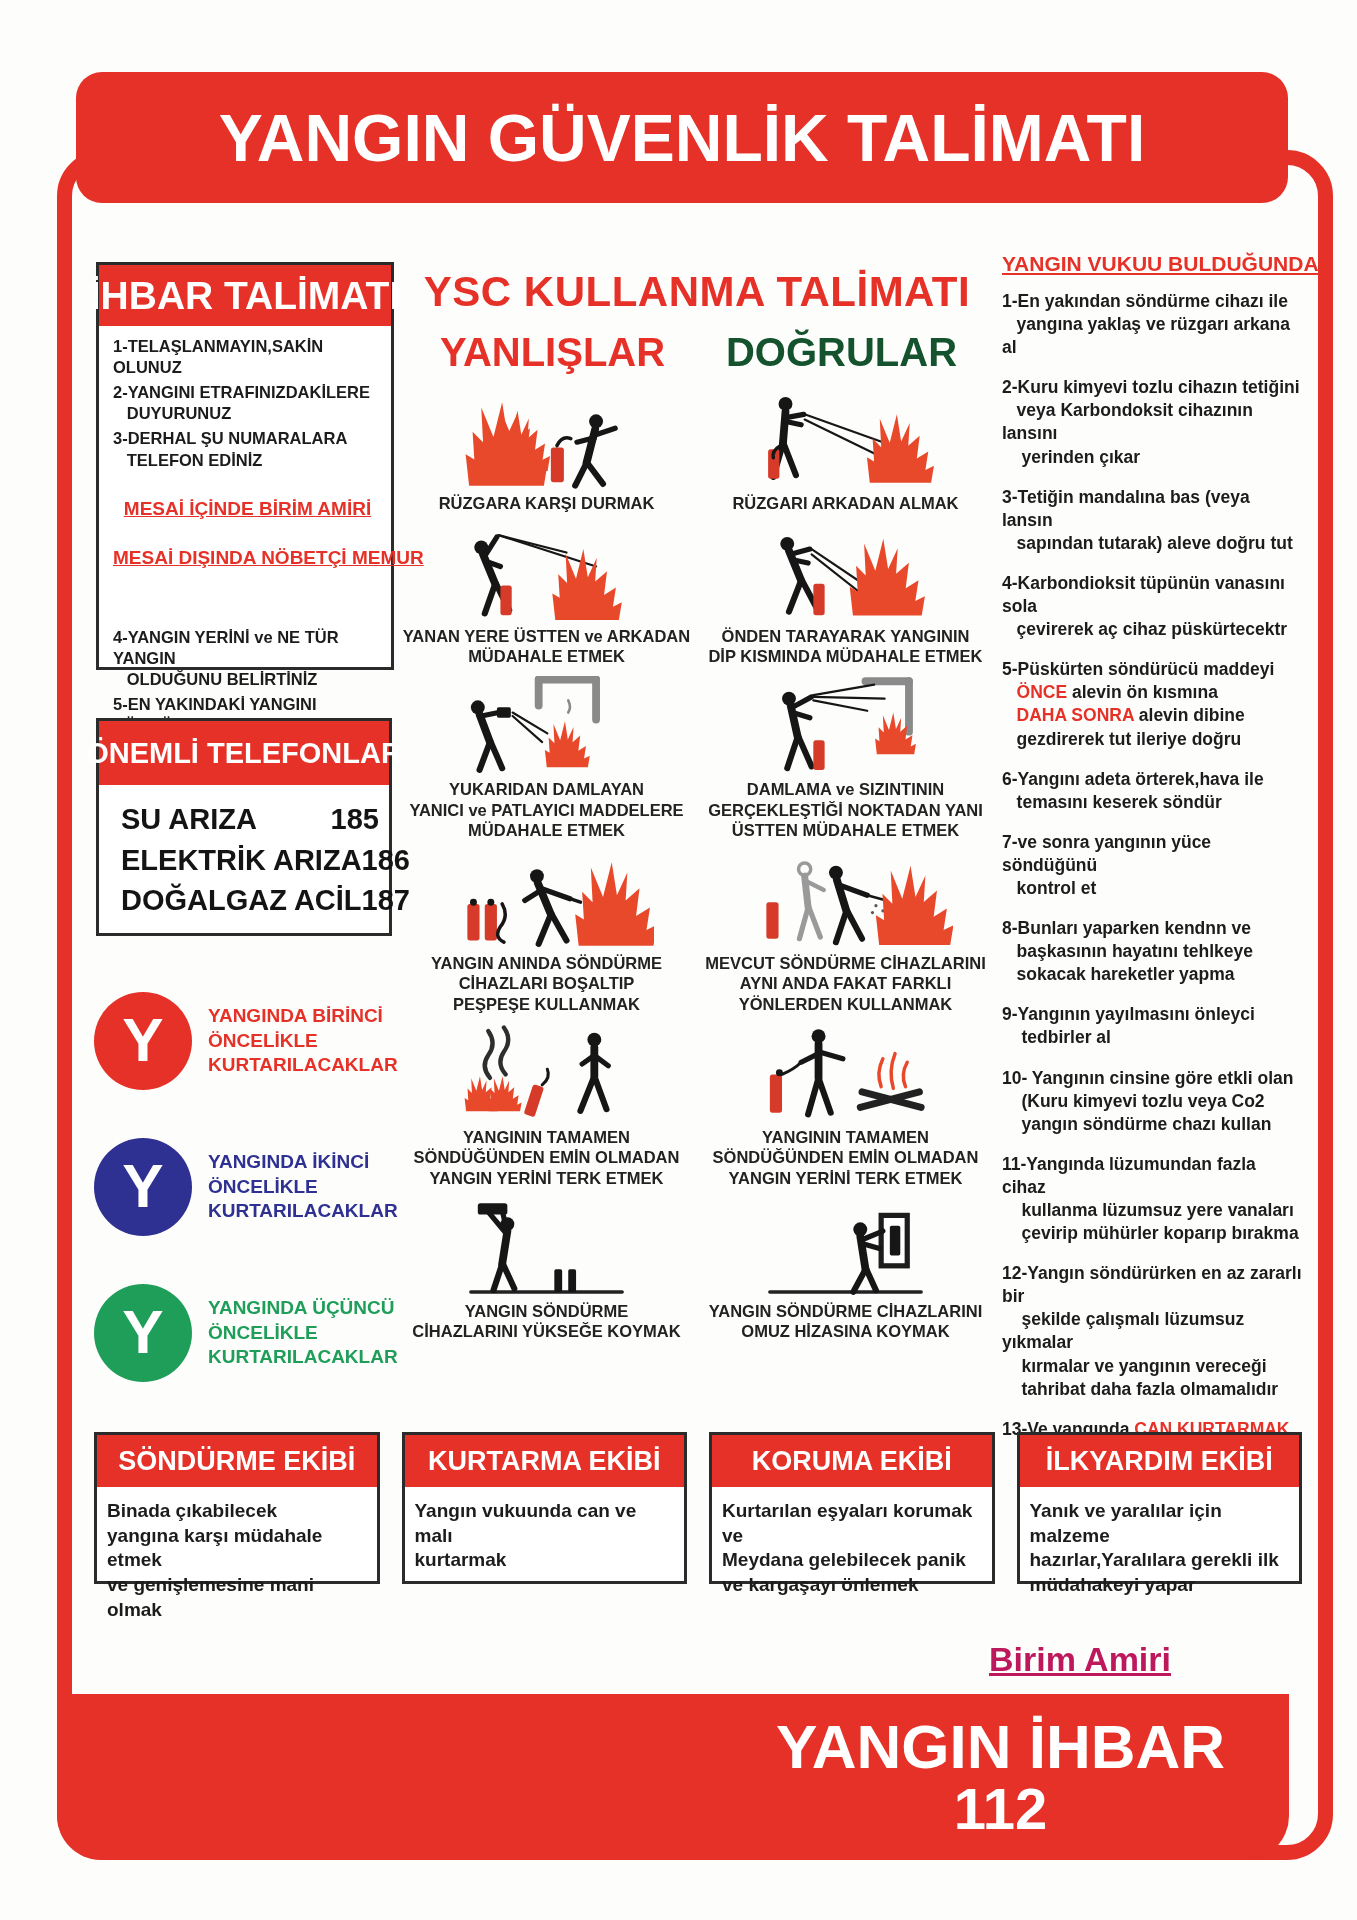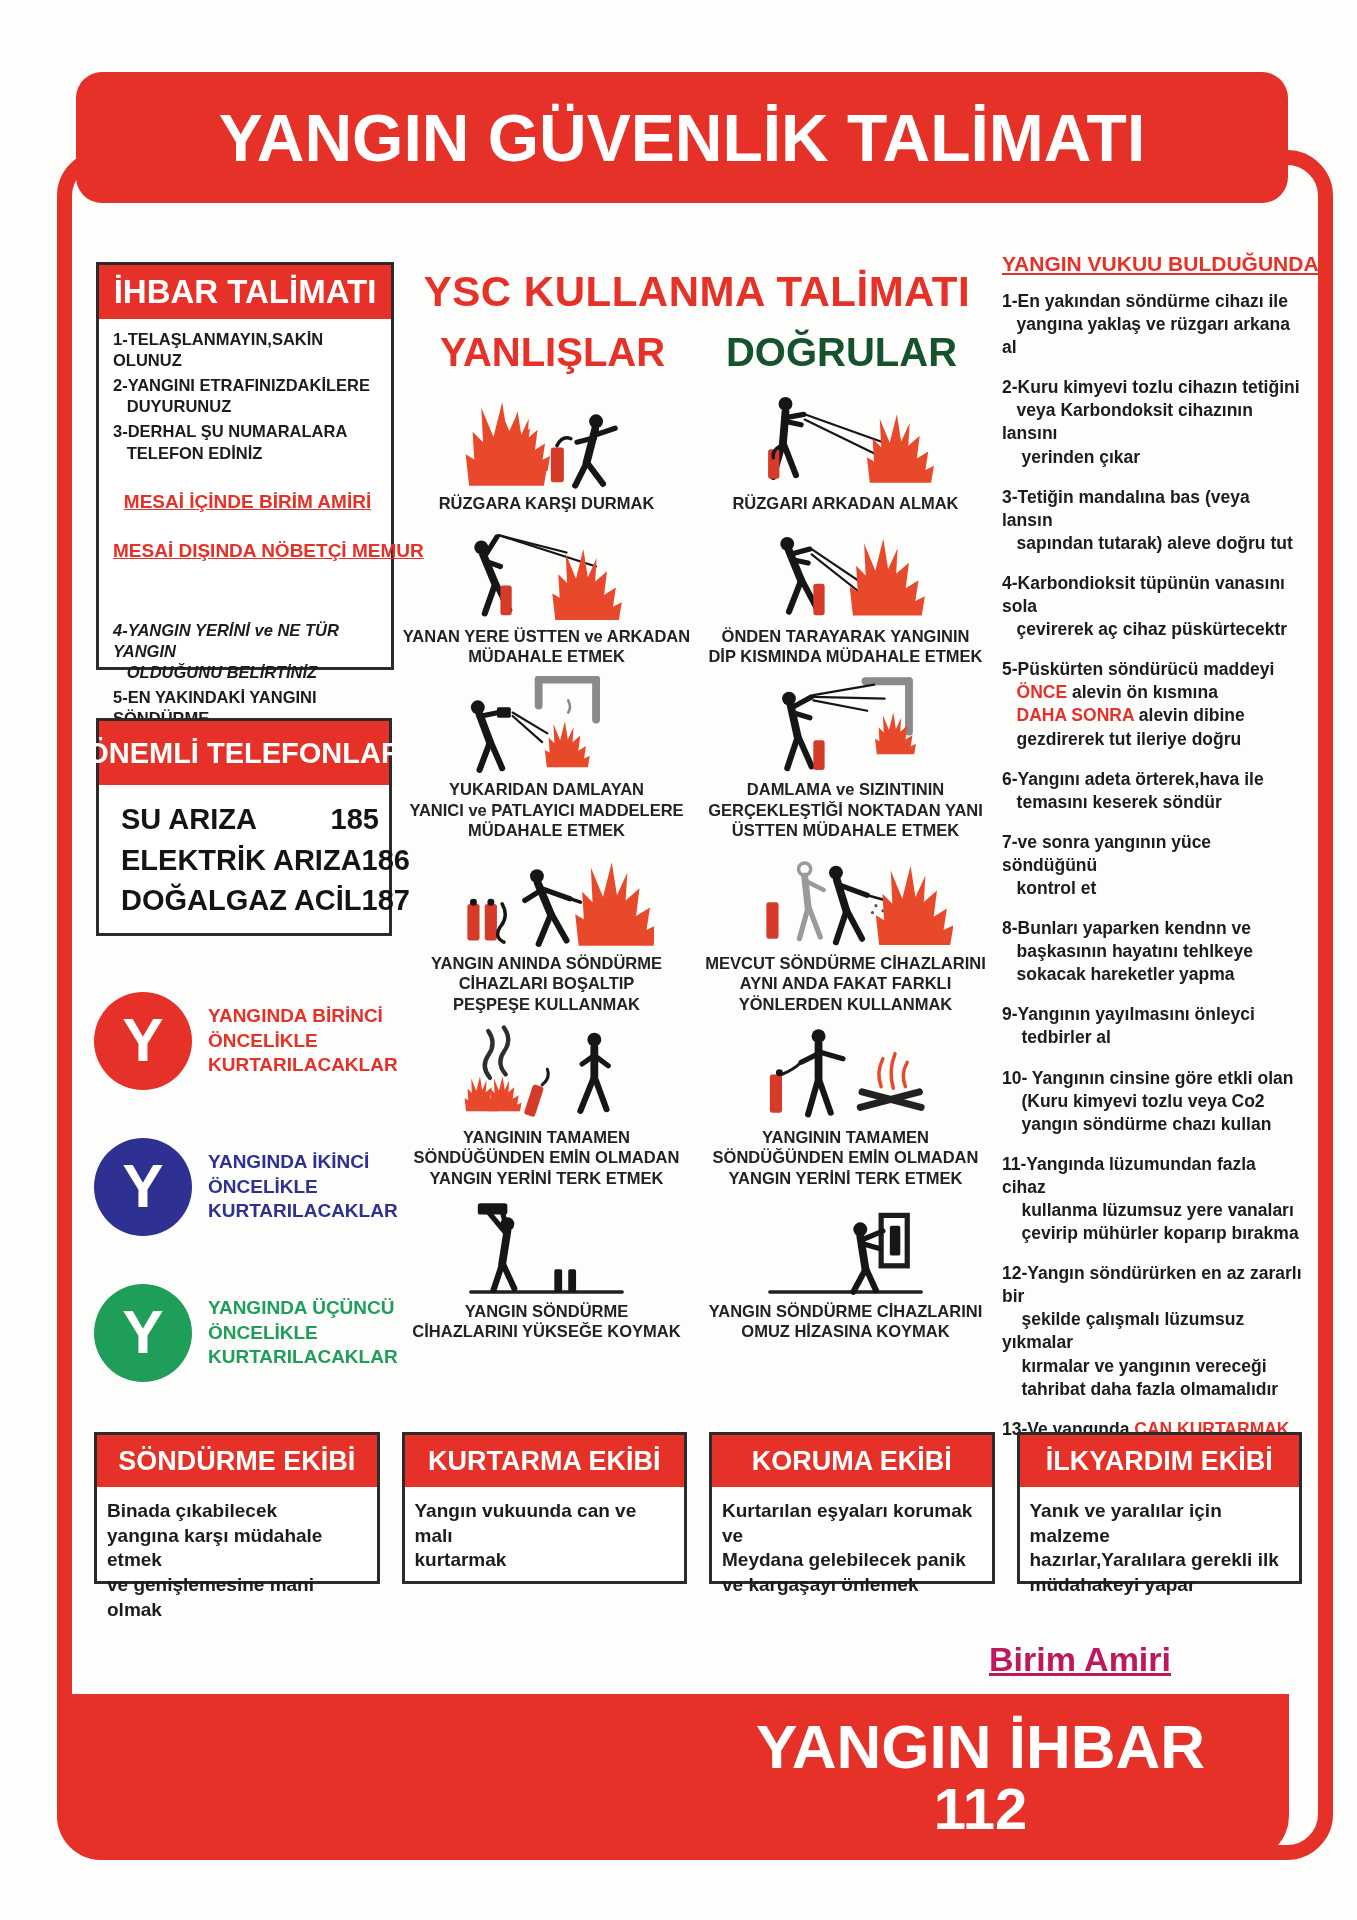--- a/index.html
+++ b/index.html
@@ -12,27 +12,27 @@
   
   .title-banner{position:absolute;left:76px;top:72px;width:1212px;height:131px;background:var(--red);
                 border-radius:26px;display:flex;align-items:center;justify-content:center;}
   .title-banner .t{color:#fff;font-weight:bold;font-size:66px;letter-spacing:0;white-space:nowrap;}
   
   .hbox{position:absolute;background:#fff;border:3px solid #2b2b2b;box-sizing:border-box;}
   .hbox-header{background:var(--red);color:#fff;font-weight:bold;text-align:center;
                display:flex;align-items:center;justify-content:center;white-space:nowrap;}
   
   .ihbar{left:96px;top:262px;width:298px;height:408px;}
-  .ihbar .hbox-header{height:54px;font-size:33px;}
+  .ihbar .hbox-header{height:61px;font-size:39px;}
   .ihbar-body{padding:10px 9px 0 14px;}
   .ihbar-item{font-size:16.5px;font-weight:bold;color:#1c1c1c;line-height:1.28;
               white-space:pre-line;margin-bottom:4px;}
   .ihbar-link{color:var(--red);font-size:19px;font-weight:bold;text-align:center;
               text-decoration:underline;margin:27px 0;white-space:nowrap;}
-  .ihbar-body > :nth-child(6){margin-top:58px;font-style:italic;}
+  .ihbar-body > :nth-child(6){margin-top:58px;}
   
   .ysc-title{position:absolute;left:408px;top:268px;width:578px;text-align:center;color:var(--red);
              font-weight:bold;font-size:42px;white-space:nowrap;letter-spacing:0.5px;}
   .ysc-cols{position:absolute;left:408px;top:330px;width:578px;display:flex;}
   .ysc-cols span{flex:1;text-align:center;font-weight:bold;font-size:40px;}
   .ysc-wrong-label{color:var(--red);}
   .ysc-right-label{color:#14532d;}
   
   .ysc-grid{position:absolute;left:402px;top:388px;width:588px;display:flex;flex-direction:column;}
   .ysc-row{display:flex;gap:10px;margin-bottom:7px;}
@@ -65,21 +65,21 @@
   .team{flex:1;border:3px solid #2b2b2b;background:#fff;height:152px;box-sizing:border-box;}
   .team-header{height:52px;background:var(--red);color:#fff;font-weight:bold;font-size:27px;
                display:flex;align-items:center;justify-content:center;white-space:nowrap;}
   .team-body{padding:12px 10px;font-size:19px;font-weight:bold;color:#1c1c1c;line-height:1.3;
              white-space:pre-line;}
   .birim{position:absolute;left:940px;top:1640px;width:280px;text-align:center;font-size:34px;
          font-weight:bold;color:#be185d;text-decoration:underline;}
   
   .footer{position:absolute;left:57px;top:1694px;width:1232px;height:166px;background:var(--red);
           border-radius:0 0 44px 44px;display:flex;justify-content:flex-end;align-items:center;
-          box-sizing:border-box;padding-right:84px;}
+          box-sizing:border-box;padding-right:64px;}
   .footer-inner{text-align:center;}
   .footer-line1{color:#fff;font-weight:bold;font-size:62px;line-height:1.05;white-space:nowrap;}
   .footer-line2{color:#fff;font-weight:bold;font-size:58px;line-height:1.05;}
 </style>
 </head>
 <body>
 
 <div class="poster">
   <div class="frame"></div>
 

